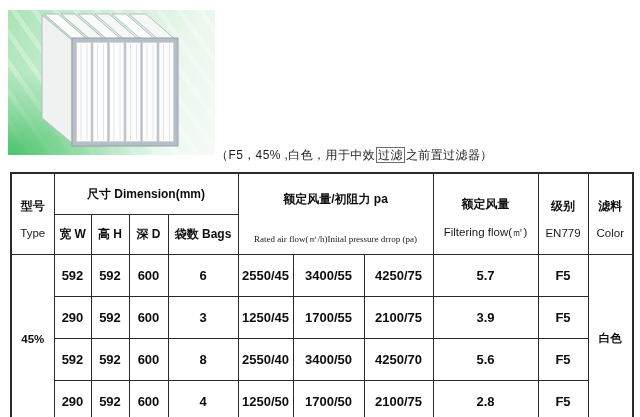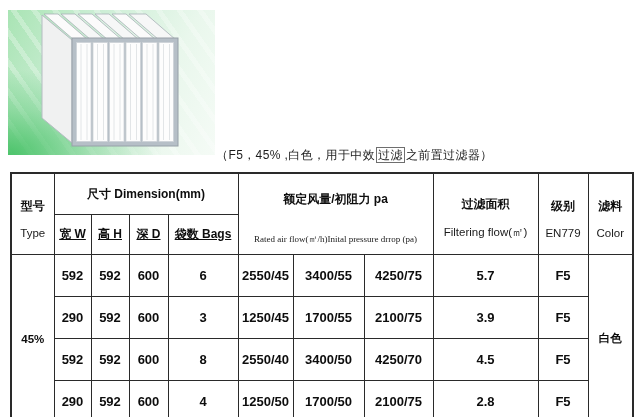--- a/index.html
+++ b/index.html
@@ -26,21 +26,21 @@
   table.spec{
     position:absolute;left:10px;top:172px;width:622px;
     border-collapse:collapse;table-layout:fixed;background:#fff;
     border:2px solid #2a2a2a;
   }
   .spec td{
     border:1px solid #2a2a2a;text-align:center;vertical-align:middle;
     padding:0;overflow:hidden;
   }
   tr.h1 td{height:40px;}
-  tr.h2 td{height:39px;text-decoration:underline;}
+  tr.h2 td{height:39px;}
   tr.dr td{height:41px;}
   .cn{font-weight:700;font-size:12px;color:#0d0d0d;}
   .en{font-weight:400;font-size:11.5px;color:#1a1a1a;}
   .stack .en{margin-top:12px;text-align:center;}
   .stack .cn{margin-top:8px;}
   .serif{
     font-family:Liberation Serif, serif;font-size:9px;font-weight:400;
     color:#1a1a1a;margin-top:25px;letter-spacing:0;white-space:nowrap;
   }
   .val{font-weight:700;font-size:13px;color:#0d0d0d;}
@@ -114,21 +114,21 @@
       <div class="en">Type</div>
     </td>
     <td colspan="4">
       <div class="cn">尺寸 Dimension(mm)</div>
     </td>
     <td colspan="3" rowspan="2" class="stack">
       <div class="cn">额定风量/初阻力 pa</div>
       <div class="serif">Rated air flow(㎥/h)Inital pressure drrop (pa)</div>
     </td>
     <td rowspan="2" class="stack">
-      <div class="cn">过滤面积</div>
+      <div class="cn">额定风量</div>
       <div class="en">Filtering flow(㎡)</div>
     </td>
     <td rowspan="2" class="stack">
       <div class="cn">级别</div>
       <div class="en">EN779</div>
     </td>
     <td rowspan="2" class="stack">
       <div class="cn">滤料</div>
       <div class="en">Color</div>
     </td>
@@ -165,21 +165,21 @@
     <td class="val">F5</td>
   </tr>
   <tr class="dr">
     <td class="val">592</td>
     <td class="val">592</td>
     <td class="val">600</td>
     <td class="val">8</td>
     <td class="val">2550/40</td>
     <td class="val">3400/50</td>
     <td class="val">4250/70</td>
-    <td class="val">4.5</td>
+    <td class="val">5.6</td>
     <td class="val">F5</td>
   </tr>
   <tr class="dr">
     <td class="val">290</td>
     <td class="val">592</td>
     <td class="val">600</td>
     <td class="val">4</td>
     <td class="val">1250/50</td>
     <td class="val">1700/50</td>
     <td class="val">2100/75</td>

